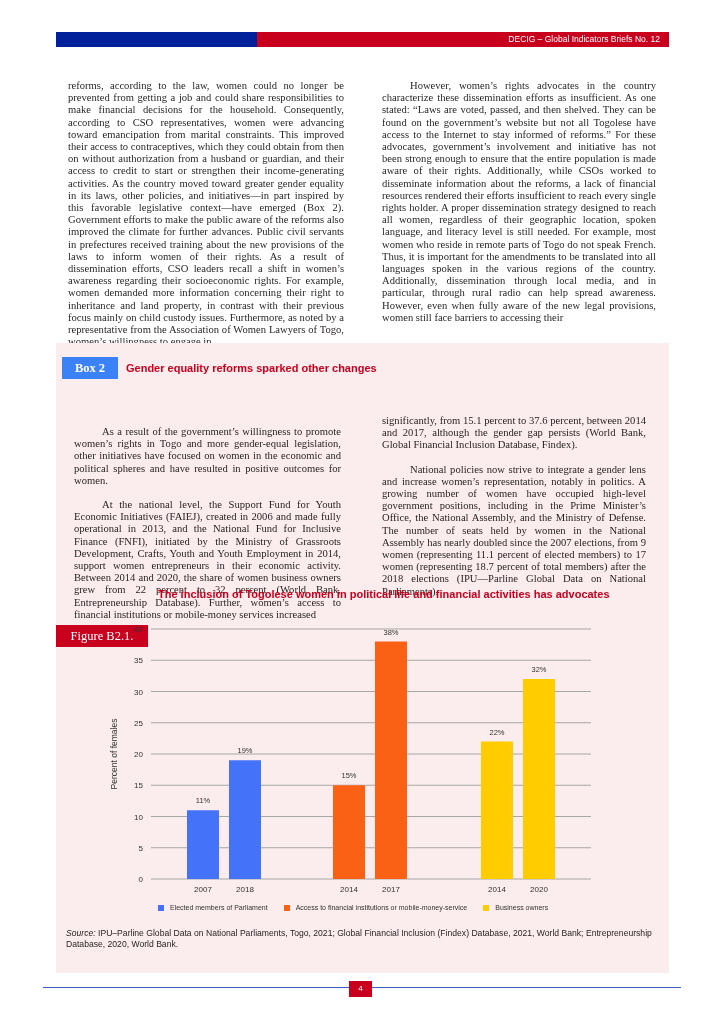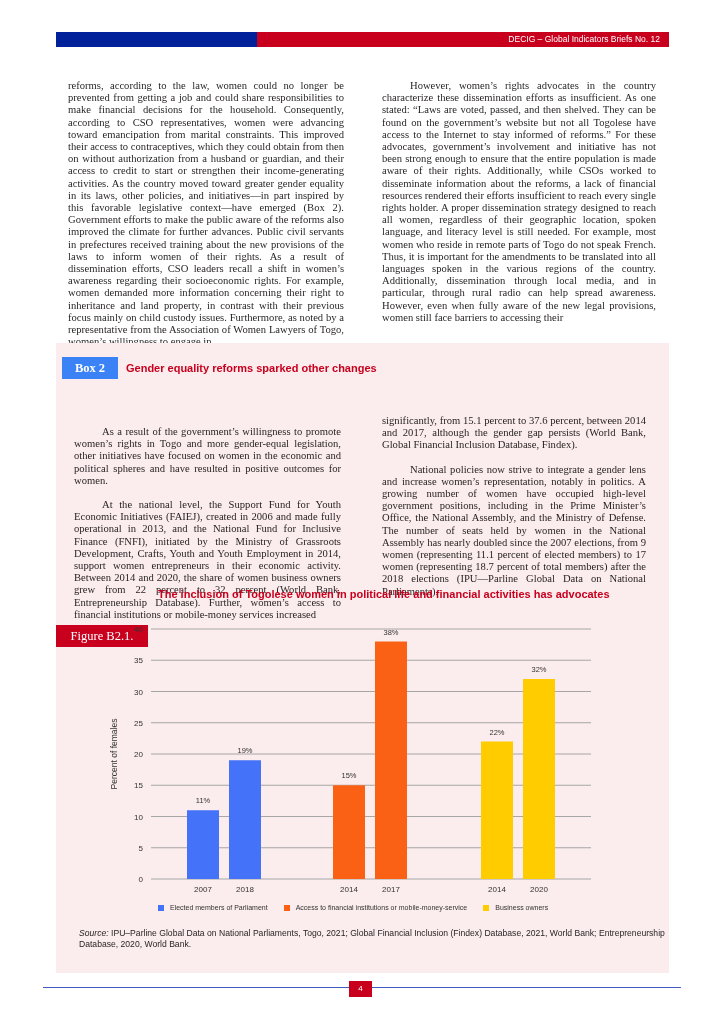--- a/index.html
+++ b/index.html
@@ -13,21 +13,21 @@
   .indent { text-indent:28px; }
   .box { position:absolute; left:56px; top:343px; width:613px; height:630px; background:#fbeced; }
   .box-tag { position:absolute; left:62px; top:357px; width:56px; height:22px; background:#3b82f6; color:#fff; font-weight:bold; font-size:12.5px; line-height:22px; text-align:center; }
   .box-title { position:absolute; left:126px; top:357px; height:22px; line-height:22px; color:#c8001e; font-family:"Liberation Sans", sans-serif; font-weight:bold; font-size:11px; }
   .fig-tag { position:absolute; left:56px; top:583px; width:92px; height:22px; background:#c8001e; color:#fff; font-weight:normal; font-size:12.5px; line-height:22px; text-align:center;margin-top:42px; }
   .fig-title { position:absolute; left:158px; top:583px; height:22px; line-height:22px; color:#c8001e; font-family:"Liberation Sans", sans-serif; font-weight:bold; font-size:11px; }
   svg text { font-family:"Liberation Sans", sans-serif; }
   .legend { position:absolute; left:158px; top:904px; display:flex; gap:16px; font-family:"Liberation Sans", sans-serif; font-size:7px; color:#333; }
   .legend-item { display:flex; align-items:center; gap:6px; }
   .swatch { width:6px; height:6px; display:inline-block; }
-  .source { position:absolute; left:66px; top:928px; width:596px; font-family:"Liberation Sans", sans-serif; font-size:8.6px; line-height:11px; color:#231f20;margin-left:13px; }
+  .source { position:absolute; left:66px; top:928px; width:596px; font-family:"Liberation Sans", sans-serif; font-size:8.6px; line-height:11px; color:#231f20; }
   .source em { font-style:italic; }
   .footer-line { position:absolute; left:43px; top:987px; width:638px; height:1px; background:#3f5bbf; }
   .page-num { position:absolute; left:349px; top:981px; width:23px; height:16px; background:#c8001e; color:#fff; font-family:"Liberation Sans", sans-serif; font-size:8px; line-height:16px; text-align:center; }
 </style>
 </head>
 <body>
 
 <div class="hdr-blue"></div>
 <div class="hdr-red"></div>
 <div class="hdr-text">DECIG – Global Indicators Briefs No. 12</div>

